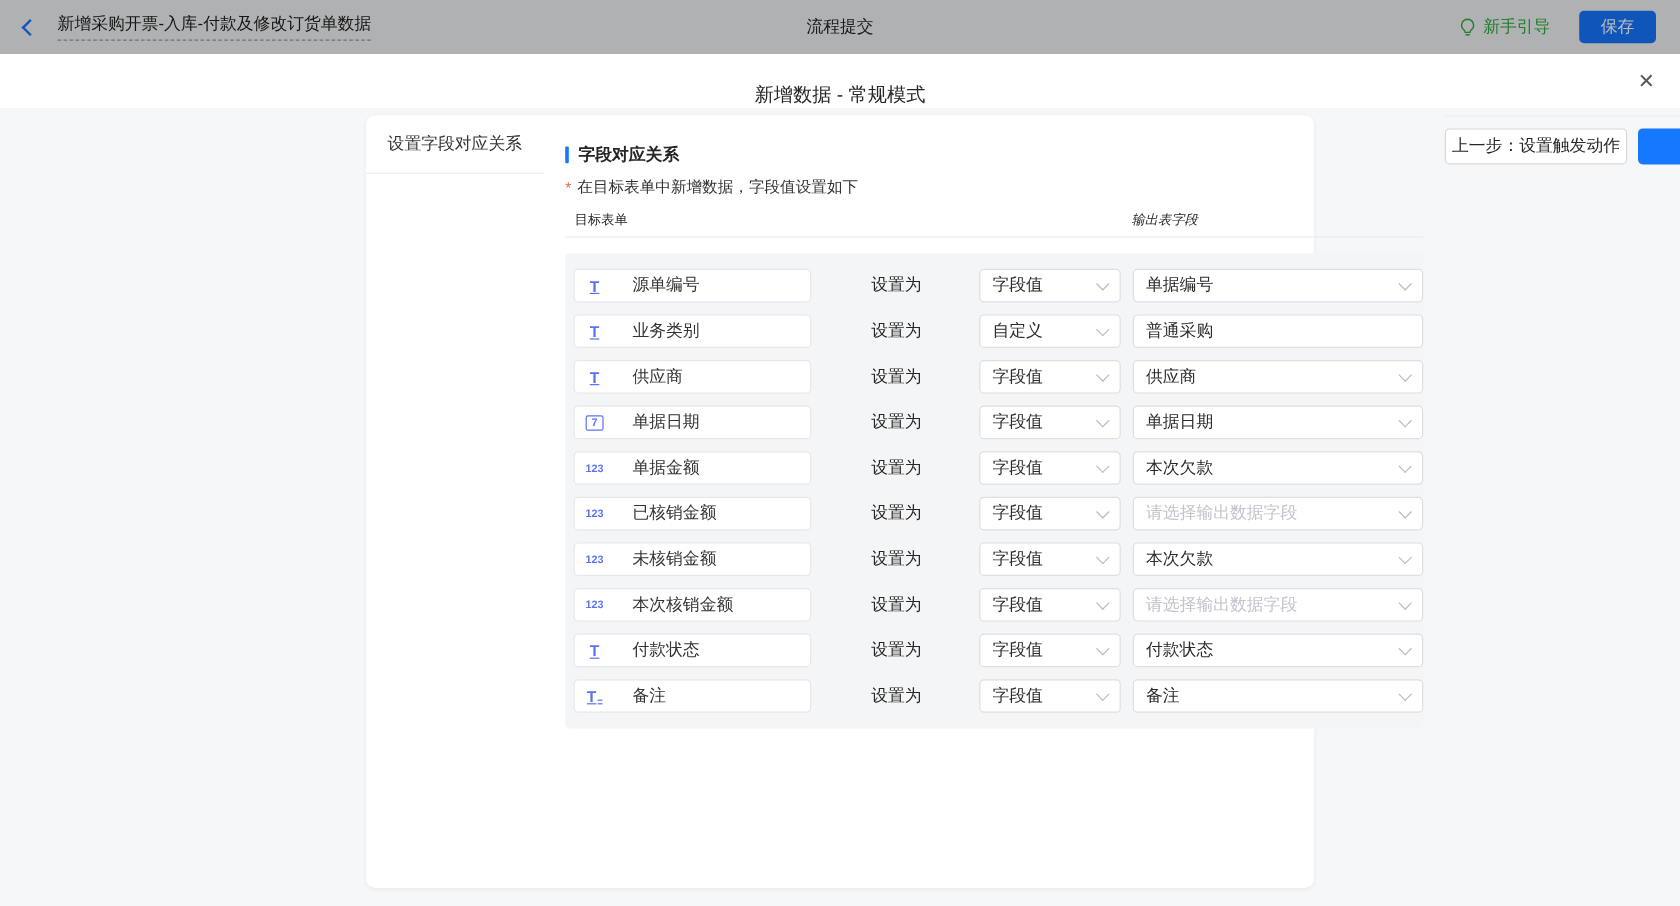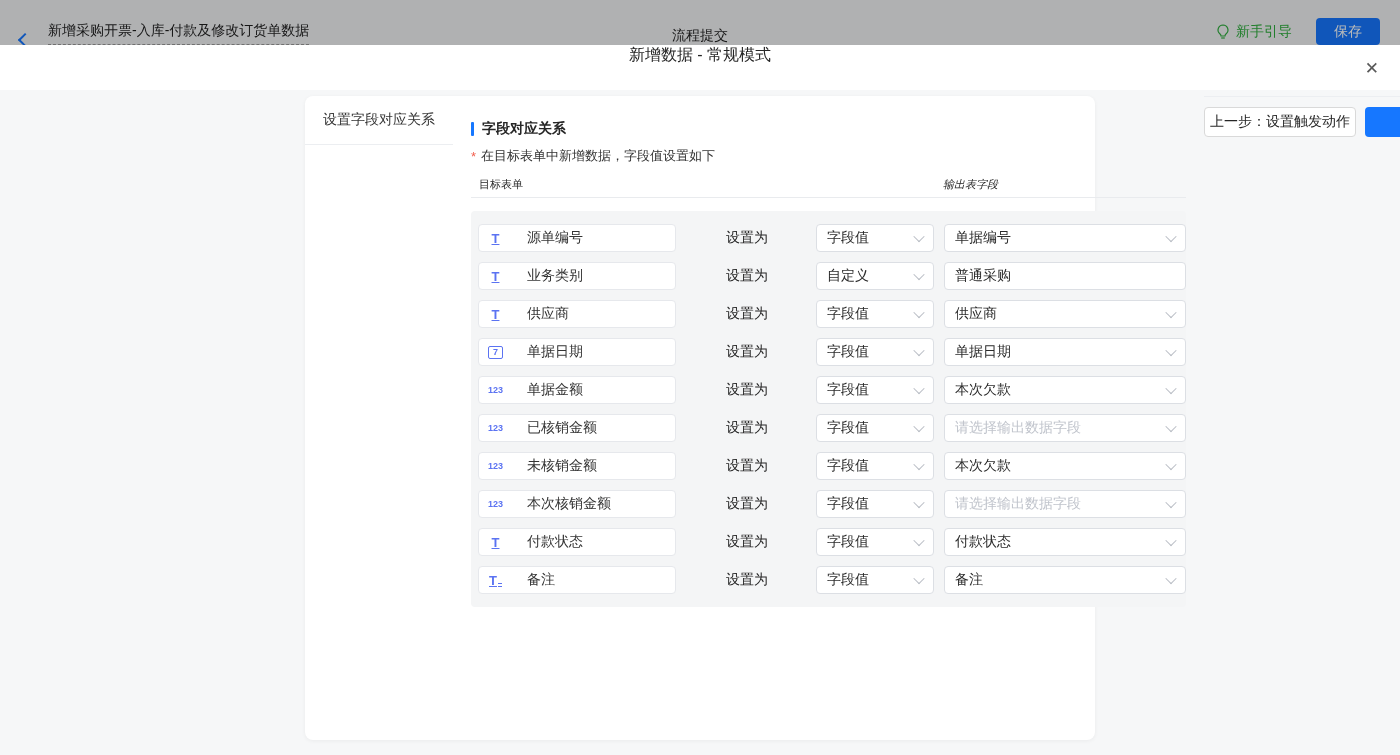--- a/index.html
+++ b/index.html
@@ -1,32 +1,32 @@
 <!DOCTYPE html>
 <html><head>
 <meta charset="utf-8">
 <style>
   * { margin:0; padding:0; box-sizing:border-box; }
   html,body { width:1400px; height:755px; overflow:hidden;
     font-family:"Liberation Sans","DejaVu Sans",sans-serif; color:#262626; background:#f6f7f8; }
 
   
-  .topbar { position:relative; height:45px; background:#f2f3f5; display:flex; align-items:flex-end; padding:0 20px; }
+  .topbar { position:relative; height:45px; background:#f2f3f5; display:flex; align-items:center; padding:0 20px; }
   .topbar::after { content:""; position:absolute; inset:0; background:rgba(0,0,0,0.27); z-index:5; pointer-events:none; }
   .back-btn { display:flex; align-items:center; margin-right:18px; cursor:pointer; }
   .back-chev { width:10px; height:10px; border-left:2px solid #1677ff; border-bottom:2px solid #1677ff; transform:rotate(45deg); }
   .tb-title { font-size:14px; color:#1f1f1f; padding-bottom:4px; border-bottom:1px dashed #9a9a9a; }
   .tb-center { position:absolute; left:50%; transform:translateX(-50%); font-size:14px; color:#262626; }
   .tb-right { margin-left:auto; display:flex; align-items:center; gap:24px; }
   .guide { display:flex; align-items:center; gap:6px; color:#2fae3e; font-size:14px; cursor:pointer; }
   .guide svg { display:block; }
   .save-btn { width:64px; height:27px; background:#1677ff; color:#fff; font-size:14px; border:none; border-radius:4px; cursor:pointer; }
 
   
-  .modal-header { position:relative; height:45px; background:#fff; display:flex; align-items:flex-start; justify-content:center; }
+  .modal-header { position:relative; height:45px; background:#fff; display:flex; align-items:flex-end; justify-content:center; }
   .modal-title { font-size:16px; font-weight:500; color:#262626; }
   .modal-close { position:absolute; right:21px; top:50%; transform:translateY(-50%); font-size:17px; color:#595959; cursor:pointer; line-height:1; }
   .modal-close::before { content:"✕"; }
 
   .modal-body { height:665px; background:#f6f7f8; }
   .card { width:790px; height:644px; margin:6px auto 0; background:#fff; border-radius:8px;
           box-shadow:0 1px 4px rgba(0,0,0,0.05); display:flex; }
   .card-header { height:49px; padding:0 18px; display:flex; align-items:center; font-size:14px; color:#333;
                  border-bottom:1px solid #eceef1; flex:none; }
   .card-content { padding:0 18px; flex:1; }

